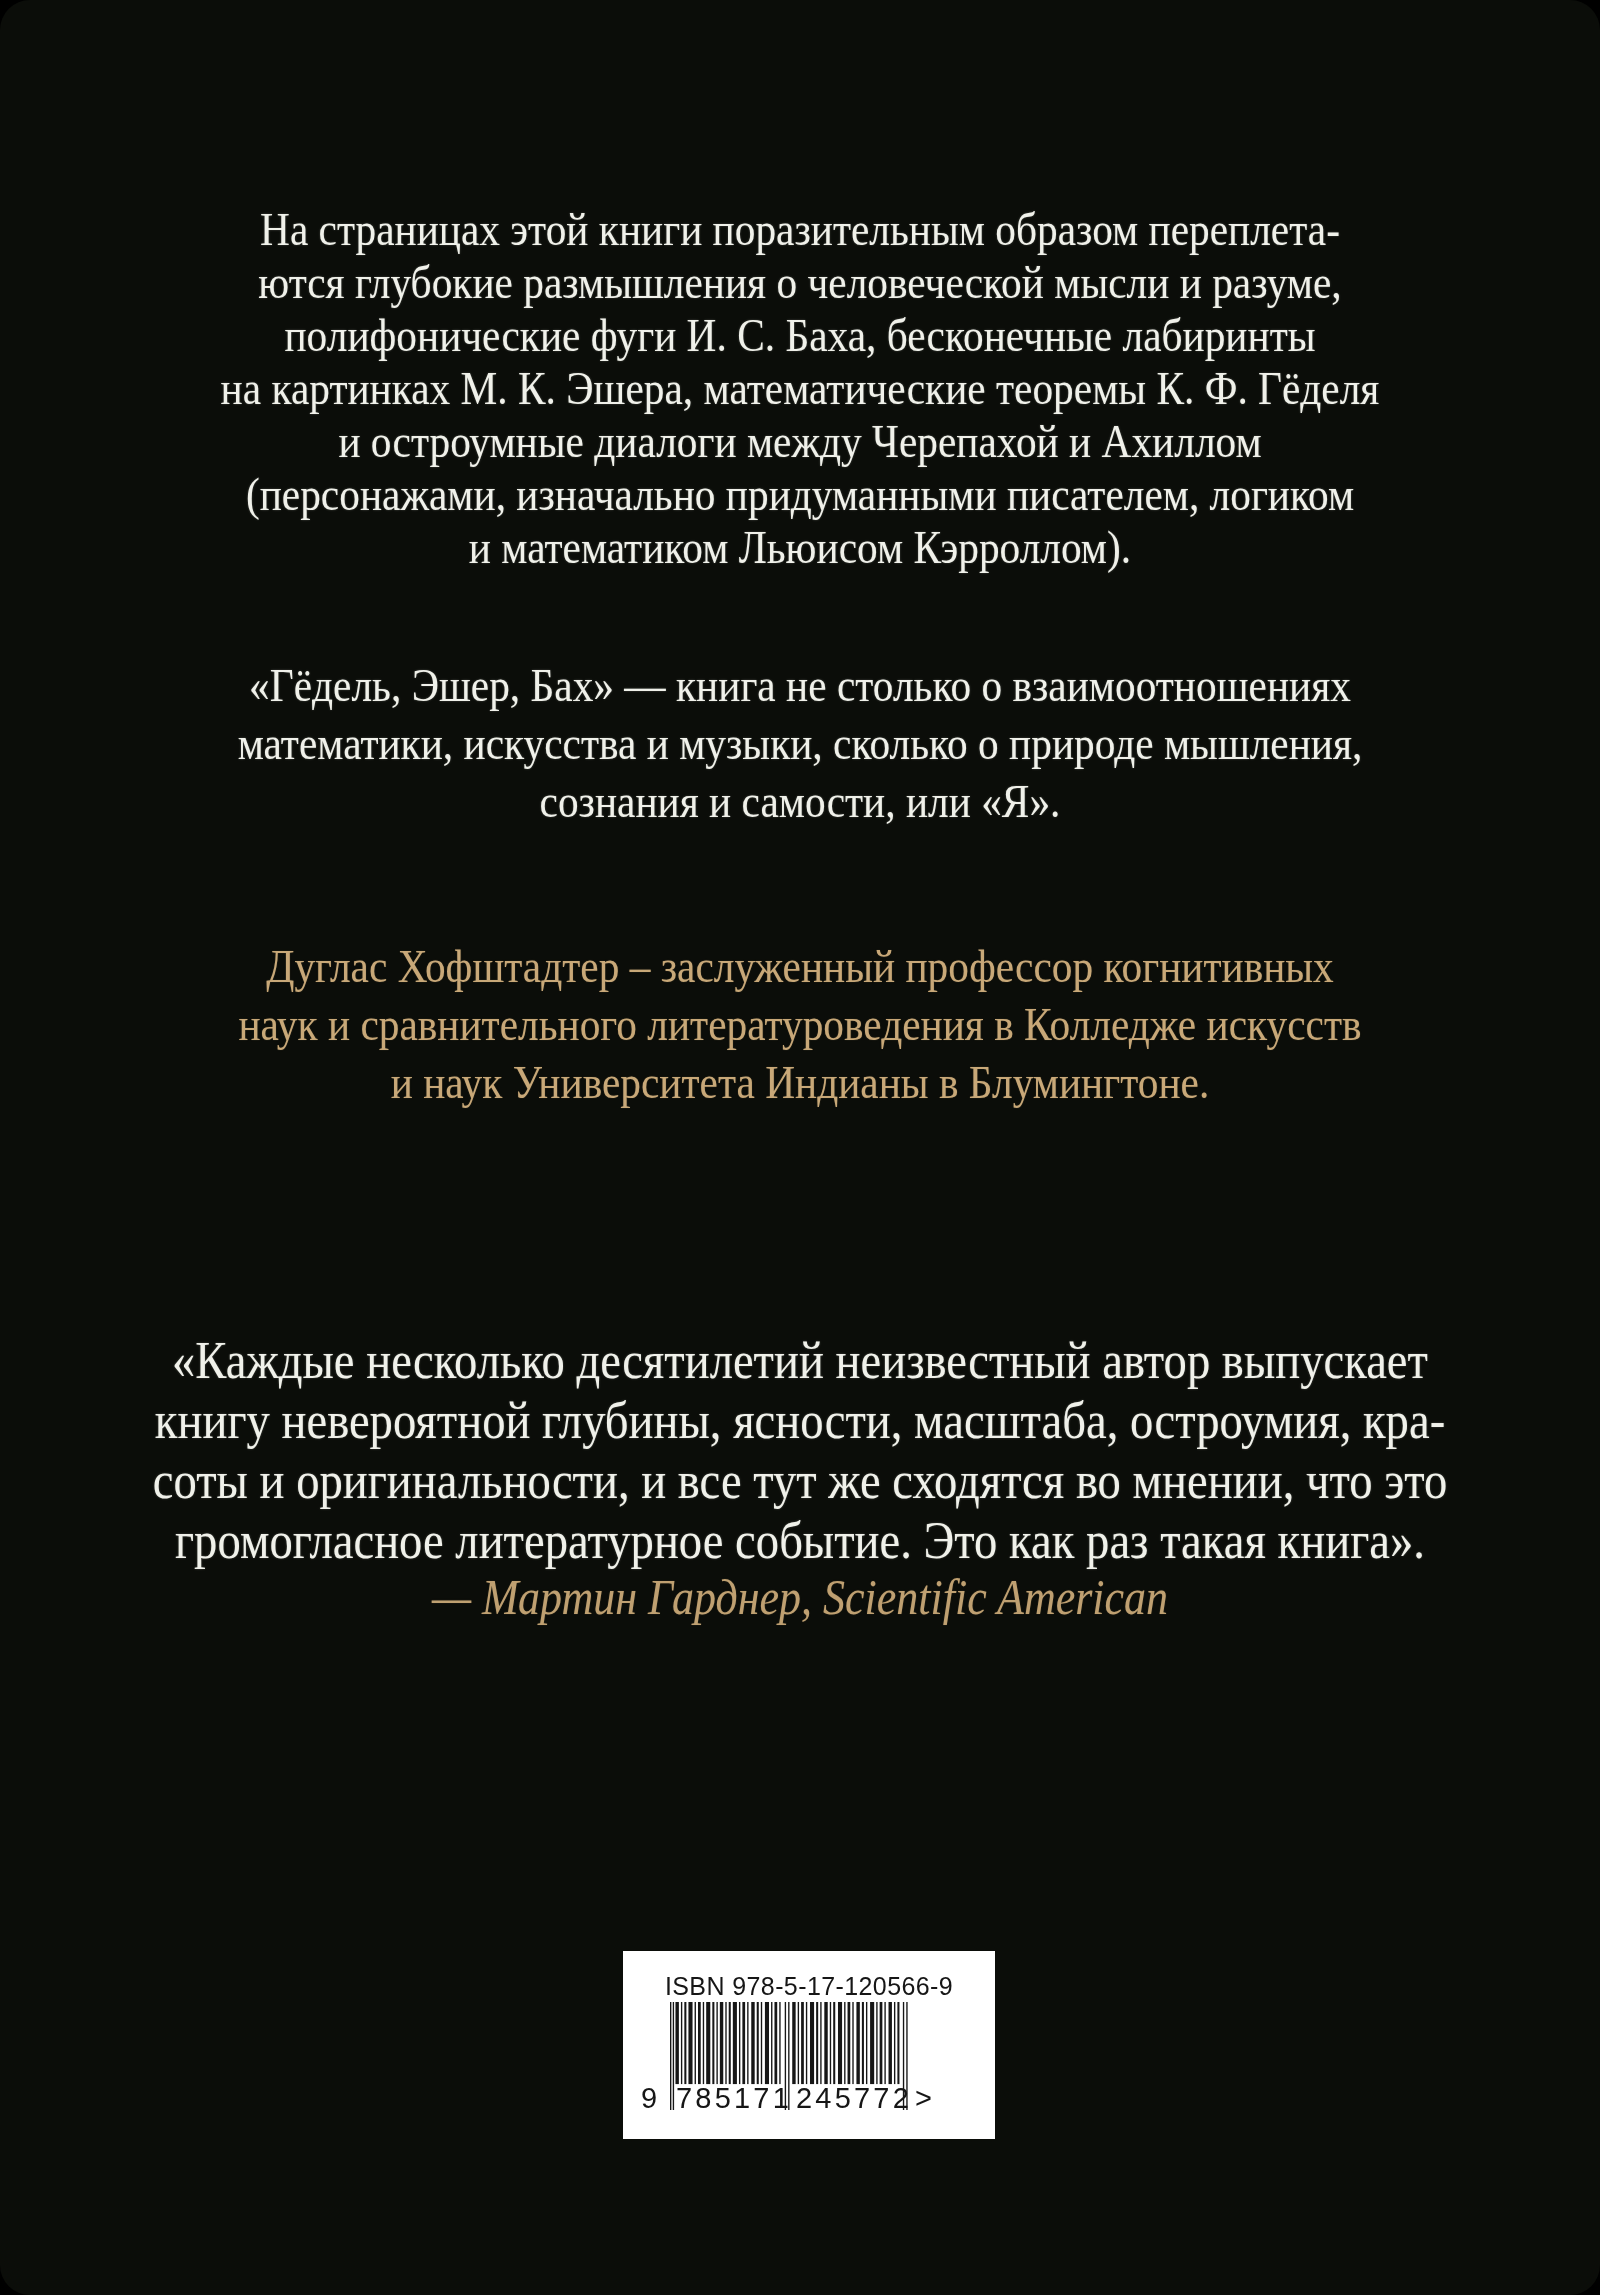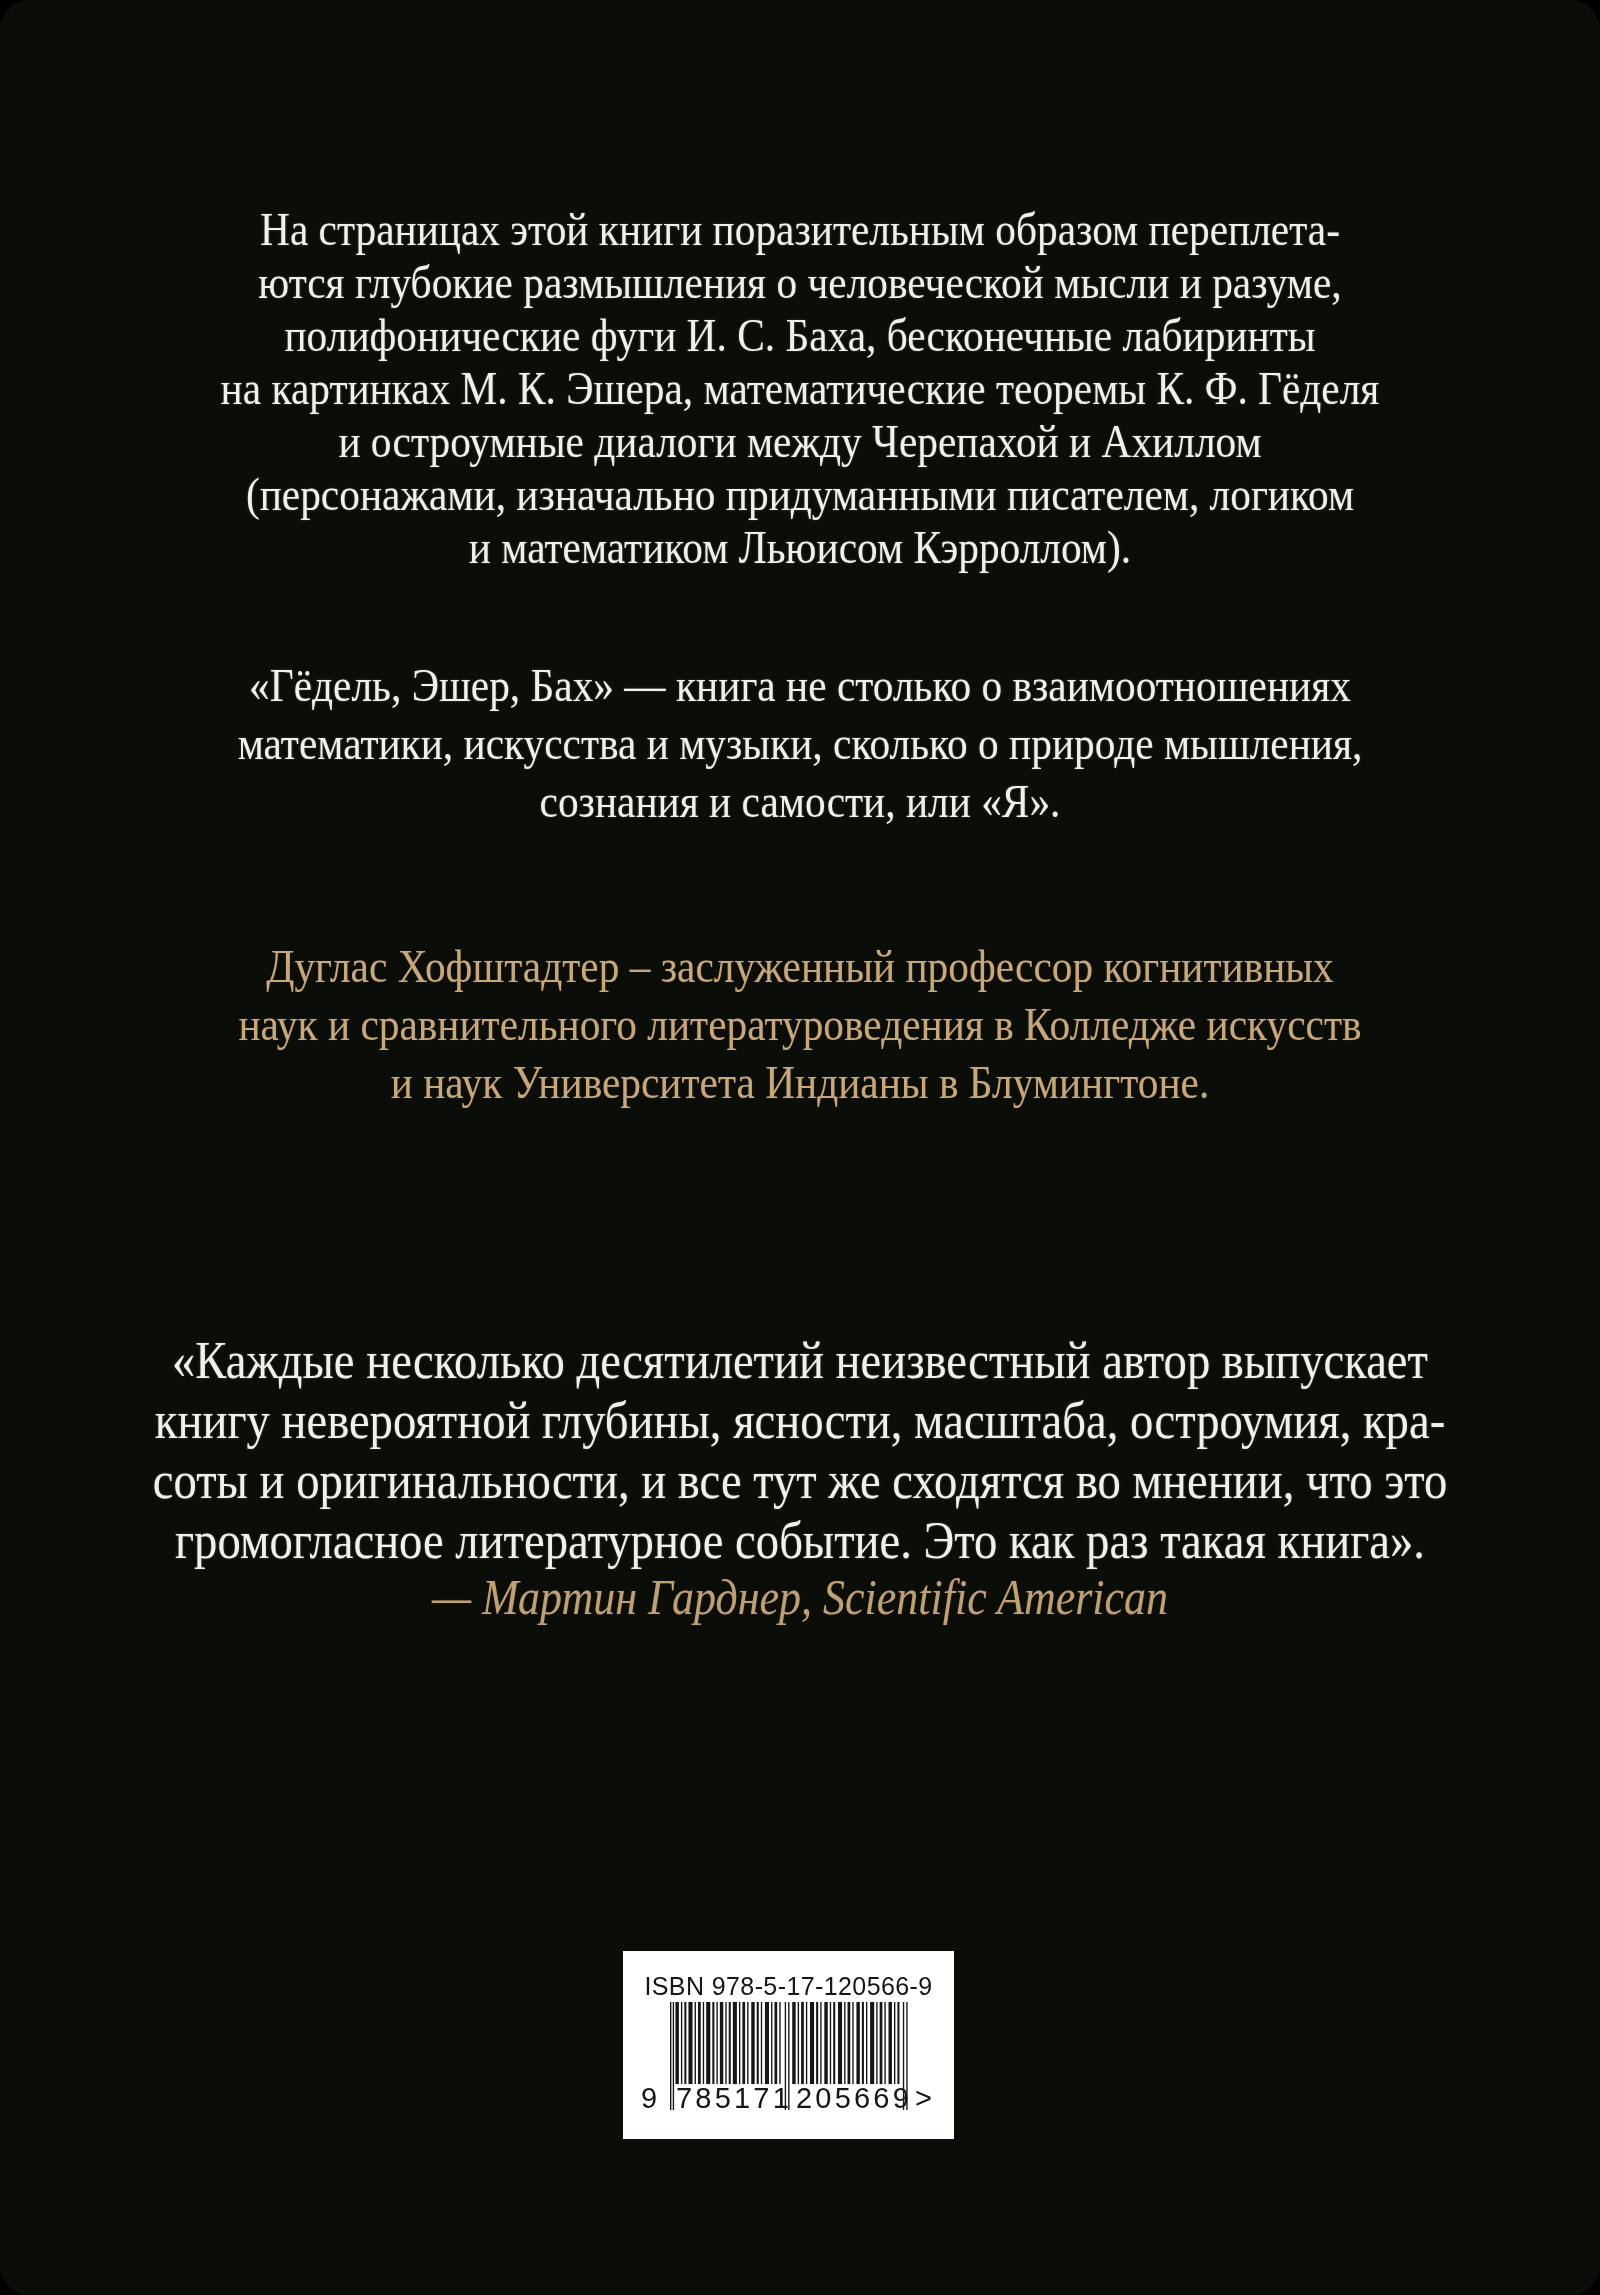--- a/index.html
+++ b/index.html
@@ -37,21 +37,21 @@
     top: 1569px; font-size: 50px; line-height: 56px;
     font-style: italic;
     color: var(--attribution_gold, #bfa071);
     text-shadow: 0 0 1.6px rgba(191,160,113,0.25);
   }
 
   
   .barcode-box {
     position: absolute;
     left: 623px; top: 1951px;
-    width: 331px; height: 188px;
+    width: 372px; height: 188px;
     background: var(--barcode_bg, #ffffff);
   }
   .isbn-label {
     position: absolute;
     top: 21px; left: 0; right: 0;
     text-align: center;
     font-family: "Liberation Sans", sans-serif;
     font-size: 25px;
     letter-spacing: 0.4px;
     color: var(--barcode_ink, #161616);
@@ -174,19 +174,19 @@
         <rect x="333" y="0" width="3" height="76" fill="#161616"></rect>
 
         <rect x="341" y="0" width="2" height="100" fill="#161616"></rect>
         <rect x="346" y="0" width="2" height="100" fill="#161616"></rect>
       </svg>
     </div>
 
     <div class="digits">
       <span class="digit-first">9</span>
       <span class="digits-group-1">785171</span>
-      <span class="digits-group-2">205669</span>
+      <span class="digits-group-2">245772</span>
       <span class="digit-chevron">&gt;</span>
     </div>
   </div>
 
 </div>
 
 
 </body></html>

